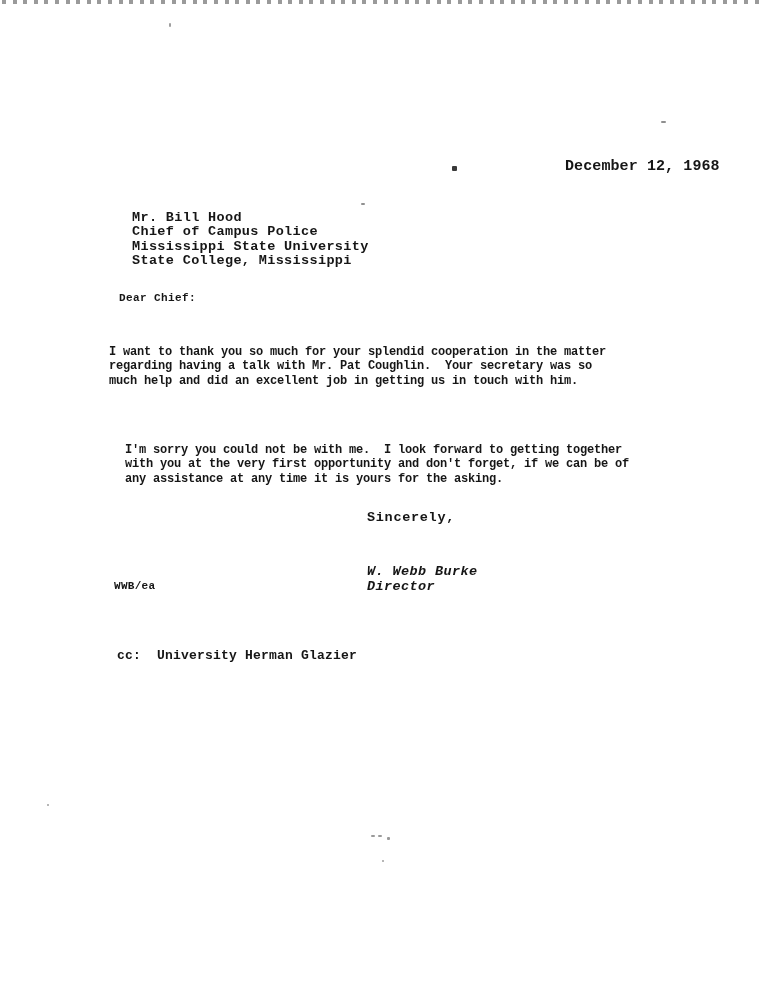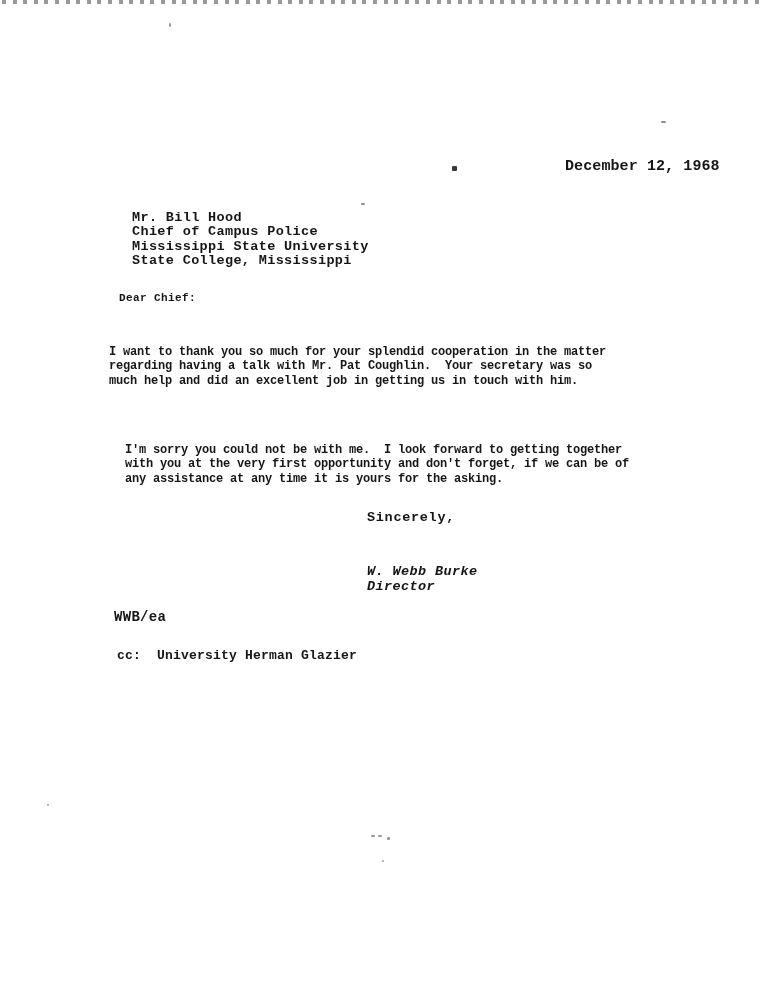--- a/index.html
+++ b/index.html
@@ -57,22 +57,22 @@
   .t-para3 { top: 443px; margin-left: 16px; }
   .t-closing {
     left: 367px; top: 503px;
     font-size: 13.5px; line-height: 15px; letter-spacing: 0.7px; margin-top: 7px;
   }
   .t-signature {
     left: 367px; top: 564px;
     font-size: 13.5px; line-height: 15.3px; letter-spacing: 0.4px; font-style: italic;
   }
   .t-initials {
-    left: 114px; top: 610px;
-    font-size: 14px; line-height: 14px; letter-spacing: 0.3px;
+    left: 114px; top: 579px;
+    font-size: 11px; line-height: 14px; letter-spacing: 0.3px;
   }
   .t-cc {
     left: 117px; top: 649px;
     font-size: 13px; line-height: 14px; letter-spacing: 0.2px;
   }
   
   .handwriting {
     position: absolute;
     left: 333px; top: 938px;
     width: 140px; height: 34px;

